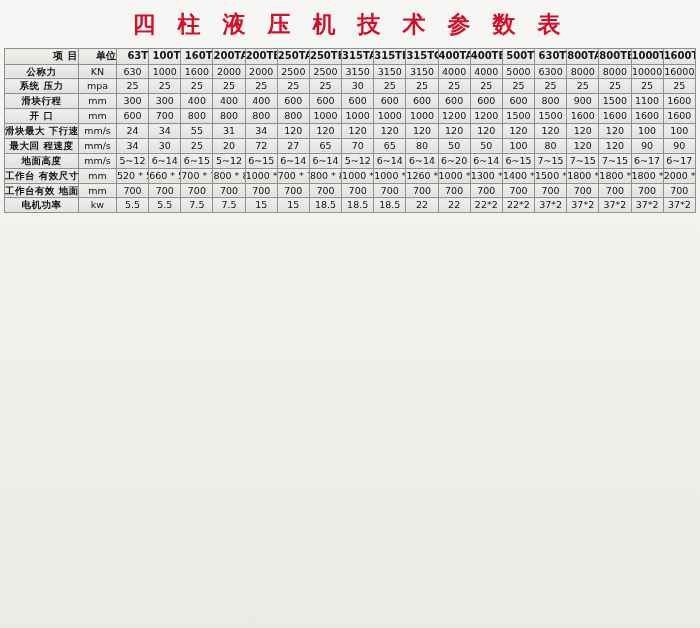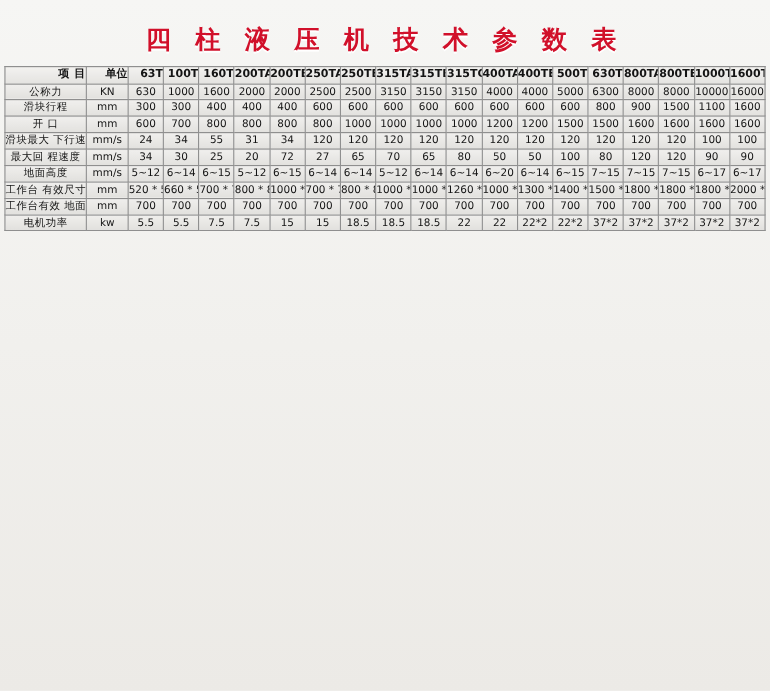--- a/index.html
+++ b/index.html
@@ -12,21 +12,21 @@
     background: #f2f2f0;
     font-family: "DejaVu Sans", "Liberation Sans", sans-serif;
     color: #111;
     overflow: hidden;
   }
   .page {
     position: relative;
     width: 700px;
     height: 628px;
     box-sizing: border-box;
-    padding: 12px 4px;
+    padding: 0 4px;
     background: linear-gradient(180deg, #f6f6f4 0%, #eceae6 100%);
   }
   .title {
     text-align: center;
     color: #d1102a;
     font-weight: bold;
     font-size: 23px;
     letter-spacing: 7px;
     padding: 9px 0 8px 0;
     font-family: "DejaVu Sans", "Liberation Sans", sans-serif;
@@ -51,21 +51,21 @@
     overflow: hidden;
     white-space: nowrap;
   }
   table.spec tr.header td {
     font-weight: bold;
     font-size: 10px;
     background: linear-gradient(180deg, #f2f1ef 0%, #e4e3e0 100%);
     text-align: right;
   }
   td.rowlabel {
-    font-weight: normal;
+    font-weight: bold;
     font-size: 10px;
     letter-spacing: 0.5px;
     white-space: normal;
     padding: 2px 1px;
   }
   td.unit {
     font-size: 9.5px;
     font-weight: normal;
     margin-top: 30px;
   }
@@ -131,20 +131,43 @@
           <td>4000</td>
           <td>4000</td>
           <td>5000</td>
           <td>6300</td>
           <td>8000</td>
           <td>8000</td>
           <td>10000</td>
           <td>16000</td>
         </tr>
         <tr>
+          <td class="rowlabel multiline">系统
+压力</td>
+          <td class="unit">mpa</td>
+          <td>25</td>
+          <td>25</td>
+          <td>25</td>
+          <td>25</td>
+          <td>25</td>
+          <td>25</td>
+          <td>25</td>
+          <td>30</td>
+          <td>25</td>
+          <td>25</td>
+          <td>25</td>
+          <td>25</td>
+          <td>25</td>
+          <td>25</td>
+          <td>25</td>
+          <td>25</td>
+          <td>25</td>
+          <td>25</td>
+        </tr>
+        <tr>
           <td class="rowlabel">滑块行程</td>
           <td class="unit">mm</td>
           <td>300</td>
           <td>300</td>
           <td>400</td>
           <td>400</td>
           <td>400</td>
           <td>600</td>
           <td>600</td>
           <td>600</td>

